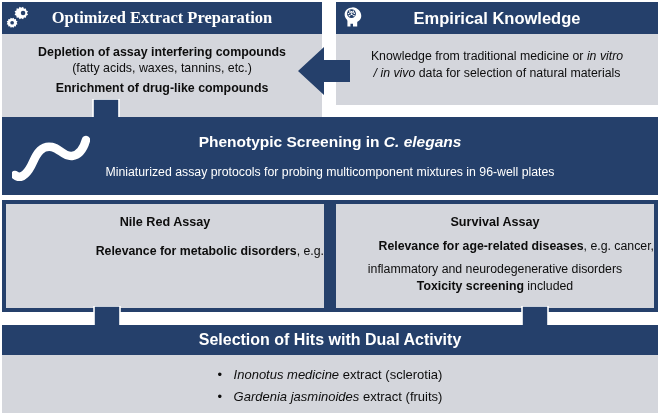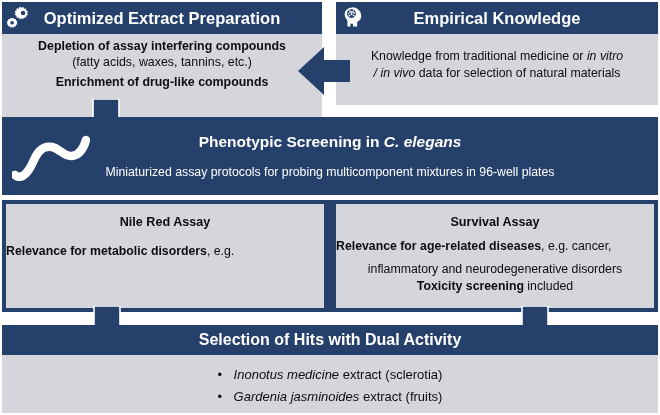--- a/index.html
+++ b/index.html
@@ -40,23 +40,23 @@
     background: #d4d6dc;
     color: #0d0d0d;
     box-sizing: border-box;
   }
   .ctr { text-align: center; }
   .b   { font-weight: bold; }
   .i   { font-style: italic; }
 
   
   #box-extract       { left: 2px;  top: 2px;   width: 320px; height: 103px; }
-  #box-extract .hdr  { height: 32px; font-size: 16.5px; }
+  #box-extract .hdr  { height: 32px; font-size: 16.5px; font-family: Liberation Serif, serif; }
   #box-extract .body-gray { top: 32px; height: 87px;
-                            padding: 5px 8px 0 8px; }
+                            padding: 11px 8px 0 8px; }
   .line-a { font-size: 12.4px; font-weight: bold; line-height: 15px; }
   .line-b { font-size: 12.4px; line-height: 16px; }
   .line-c { font-size: 12.4px; font-weight: bold; line-height: 15px; margin-top: 5px;}
 
   
   #box-empirical      { left: 336px; top: 2px; width: 322px; height: 103px; }
   #box-empirical .hdr { height: 32px; font-size: 16.5px; }
   #box-empirical .body-gray { top: 32px; height: 71px;
                               padding: 14px 14px 12px 14px; }
   .emp-line { font-size: 12.3px; line-height: 17px; text-align: center; }
@@ -113,21 +113,21 @@
     color: #0d0d0d;
   }
   #assay-nile    { left: 4px;   width: 318px; }
   #assay-surv    { left: 334px; width: 318px; }
   .assay-title {
     text-align: center;
     font-size: 12.6px;
     font-weight: bold;
     margin-top: 11px;
   }
-  .assay-l1 { text-align: left; font-size: 12.3px; margin-top: 14px; line-height: 16px;}
+  .assay-l1 { text-align: right; font-size: 12.3px; margin-top: 14px; line-height: 16px;}
   .assay-l2 { text-align: center; font-size: 12.3px; margin-top: 12px; line-height: 16px;}
   .assay-l3 { text-align: center; font-size: 12.3px; margin-top: 2px;  line-height: 16px;}
   #assay-surv .assay-l1 { margin-top: 9px; }
   #assay-surv .assay-l2 { margin-top: 7px; }
   #assay-surv .assay-l3 { margin-top: 1px; }
 
   
   #box-hits { left: 2px; top: 325px; width: 656px; height: 88px; }
   #box-hits .hdr { height: 30px; font-size: 16px; }
   #box-hits .body-gray { top: 30px; height: 58px; padding-top: 9px; }

